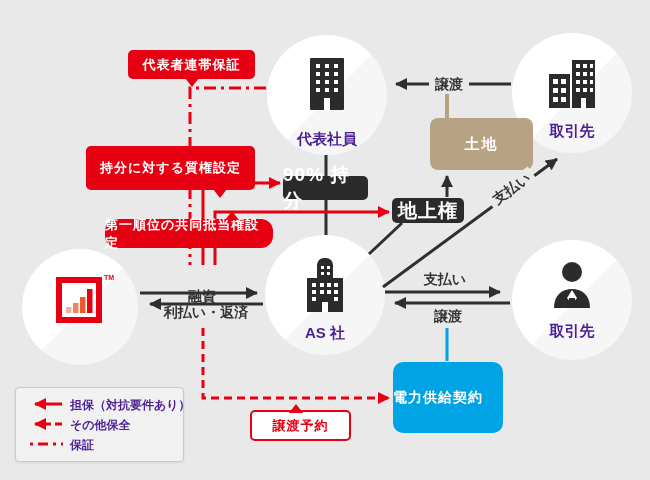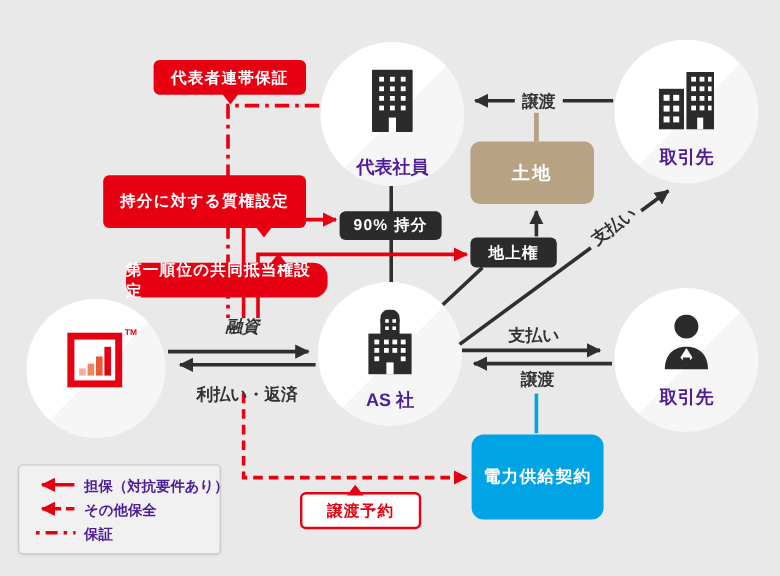--- a/index.html
+++ b/index.html
@@ -15,31 +15,31 @@
 
   
   .ntext{position:absolute;z-index:3;font-size:15px;font-weight:700;color:#4c1d95;
     text-align:center;white-space:nowrap;transform:translateX(-50%);}
   .etext{position:absolute;z-index:3;font-size:14px;font-weight:700;color:#333;
     text-align:center;white-space:nowrap;transform:translateX(-50%);}
   .masked{background:#e9e9e9;padding:0 6px;}
 
   
   .chip{position:absolute;z-index:3;background:#2b2b2b;color:#fff;border-radius:5px;
-    font-size:13px;font-weight:700;display:flex;align-items:center;justify-content:center;
+    font-size:19px;font-weight:700;display:flex;align-items:center;justify-content:center;
     letter-spacing:1px;}
 
   
   .land{position:absolute;z-index:1;background:#b7a284;color:#fff;border-radius:8px;
     font-size:15px;font-weight:700;display:flex;align-items:center;justify-content:center;
-    letter-spacing:2px;}
+    letter-spacing:2px;margin-left:38px;}
 
   
   .contract{position:absolute;z-index:1;background:#00a4e4;color:#fff;border-radius:10px;
-    font-size:14px;font-weight:700;display:flex;flex-direction:column;align-items:center;
+    font-size:14px;font-weight:700;display:flex;flex-direction:column;align-items:flex-start;
     justify-content:center;line-height:1.7;letter-spacing:1px;}
 
   
   .callout{position:absolute;z-index:4;background:#e60012;color:#fff;border-radius:5px;
     font-size:13px;font-weight:700;display:flex;align-items:center;justify-content:center;
     letter-spacing:1px;}
   .callout::after{content:"";position:absolute;width:0;height:0;
     border-left:7px solid transparent;border-right:7px solid transparent;}
   .point-down::after{bottom:-8px;border-top:9px solid #e60012;}
   .point-up::after{top:-8px;border-bottom:9px solid #e60012;}
@@ -216,22 +216,22 @@
   </svg>
   <div class="tm" style="left:104px;top:274px;">TM</div>
 
   <div class="ntext" style="left:327px;top:130px;">代表社員</div>
   <div class="ntext" style="left:572px;top:122px;">取引先</div>
   <div class="ntext" style="left:325px;top:324px;">AS 社</div>
   <div class="ntext" style="left:572px;top:322px;">取引先</div>
 
   <div class="etext masked" style="left:449px;top:76px;">譲渡</div>
   <div class="rotlabel" style="left:512px;top:189px;">支払い</div>
-  <div class="etext" style="left:202px;top:264px;font-style:italic;">融資</div>
-  <div class="etext" style="left:206px;top:320px;">利払い・返済</div>
+  <div class="etext" style="left:202px;top:288px;">融資</div>
+  <div class="etext" style="left:206px;top:304px;">利払い・返済</div>
   <div class="etext" style="left:445px;top:271px;">支払い</div>
   <div class="etext" style="left:448px;top:308px;">譲渡</div>
 
   <div class="legend-label" style="left:70px;top:397px;">担保（対抗要件あり）</div>
   <div class="legend-label" style="left:70px;top:417px;">その他保全</div>
   <div class="legend-label" style="left:70px;top:437px;">保証</div>
 
 </div>
 
 </body></html>

